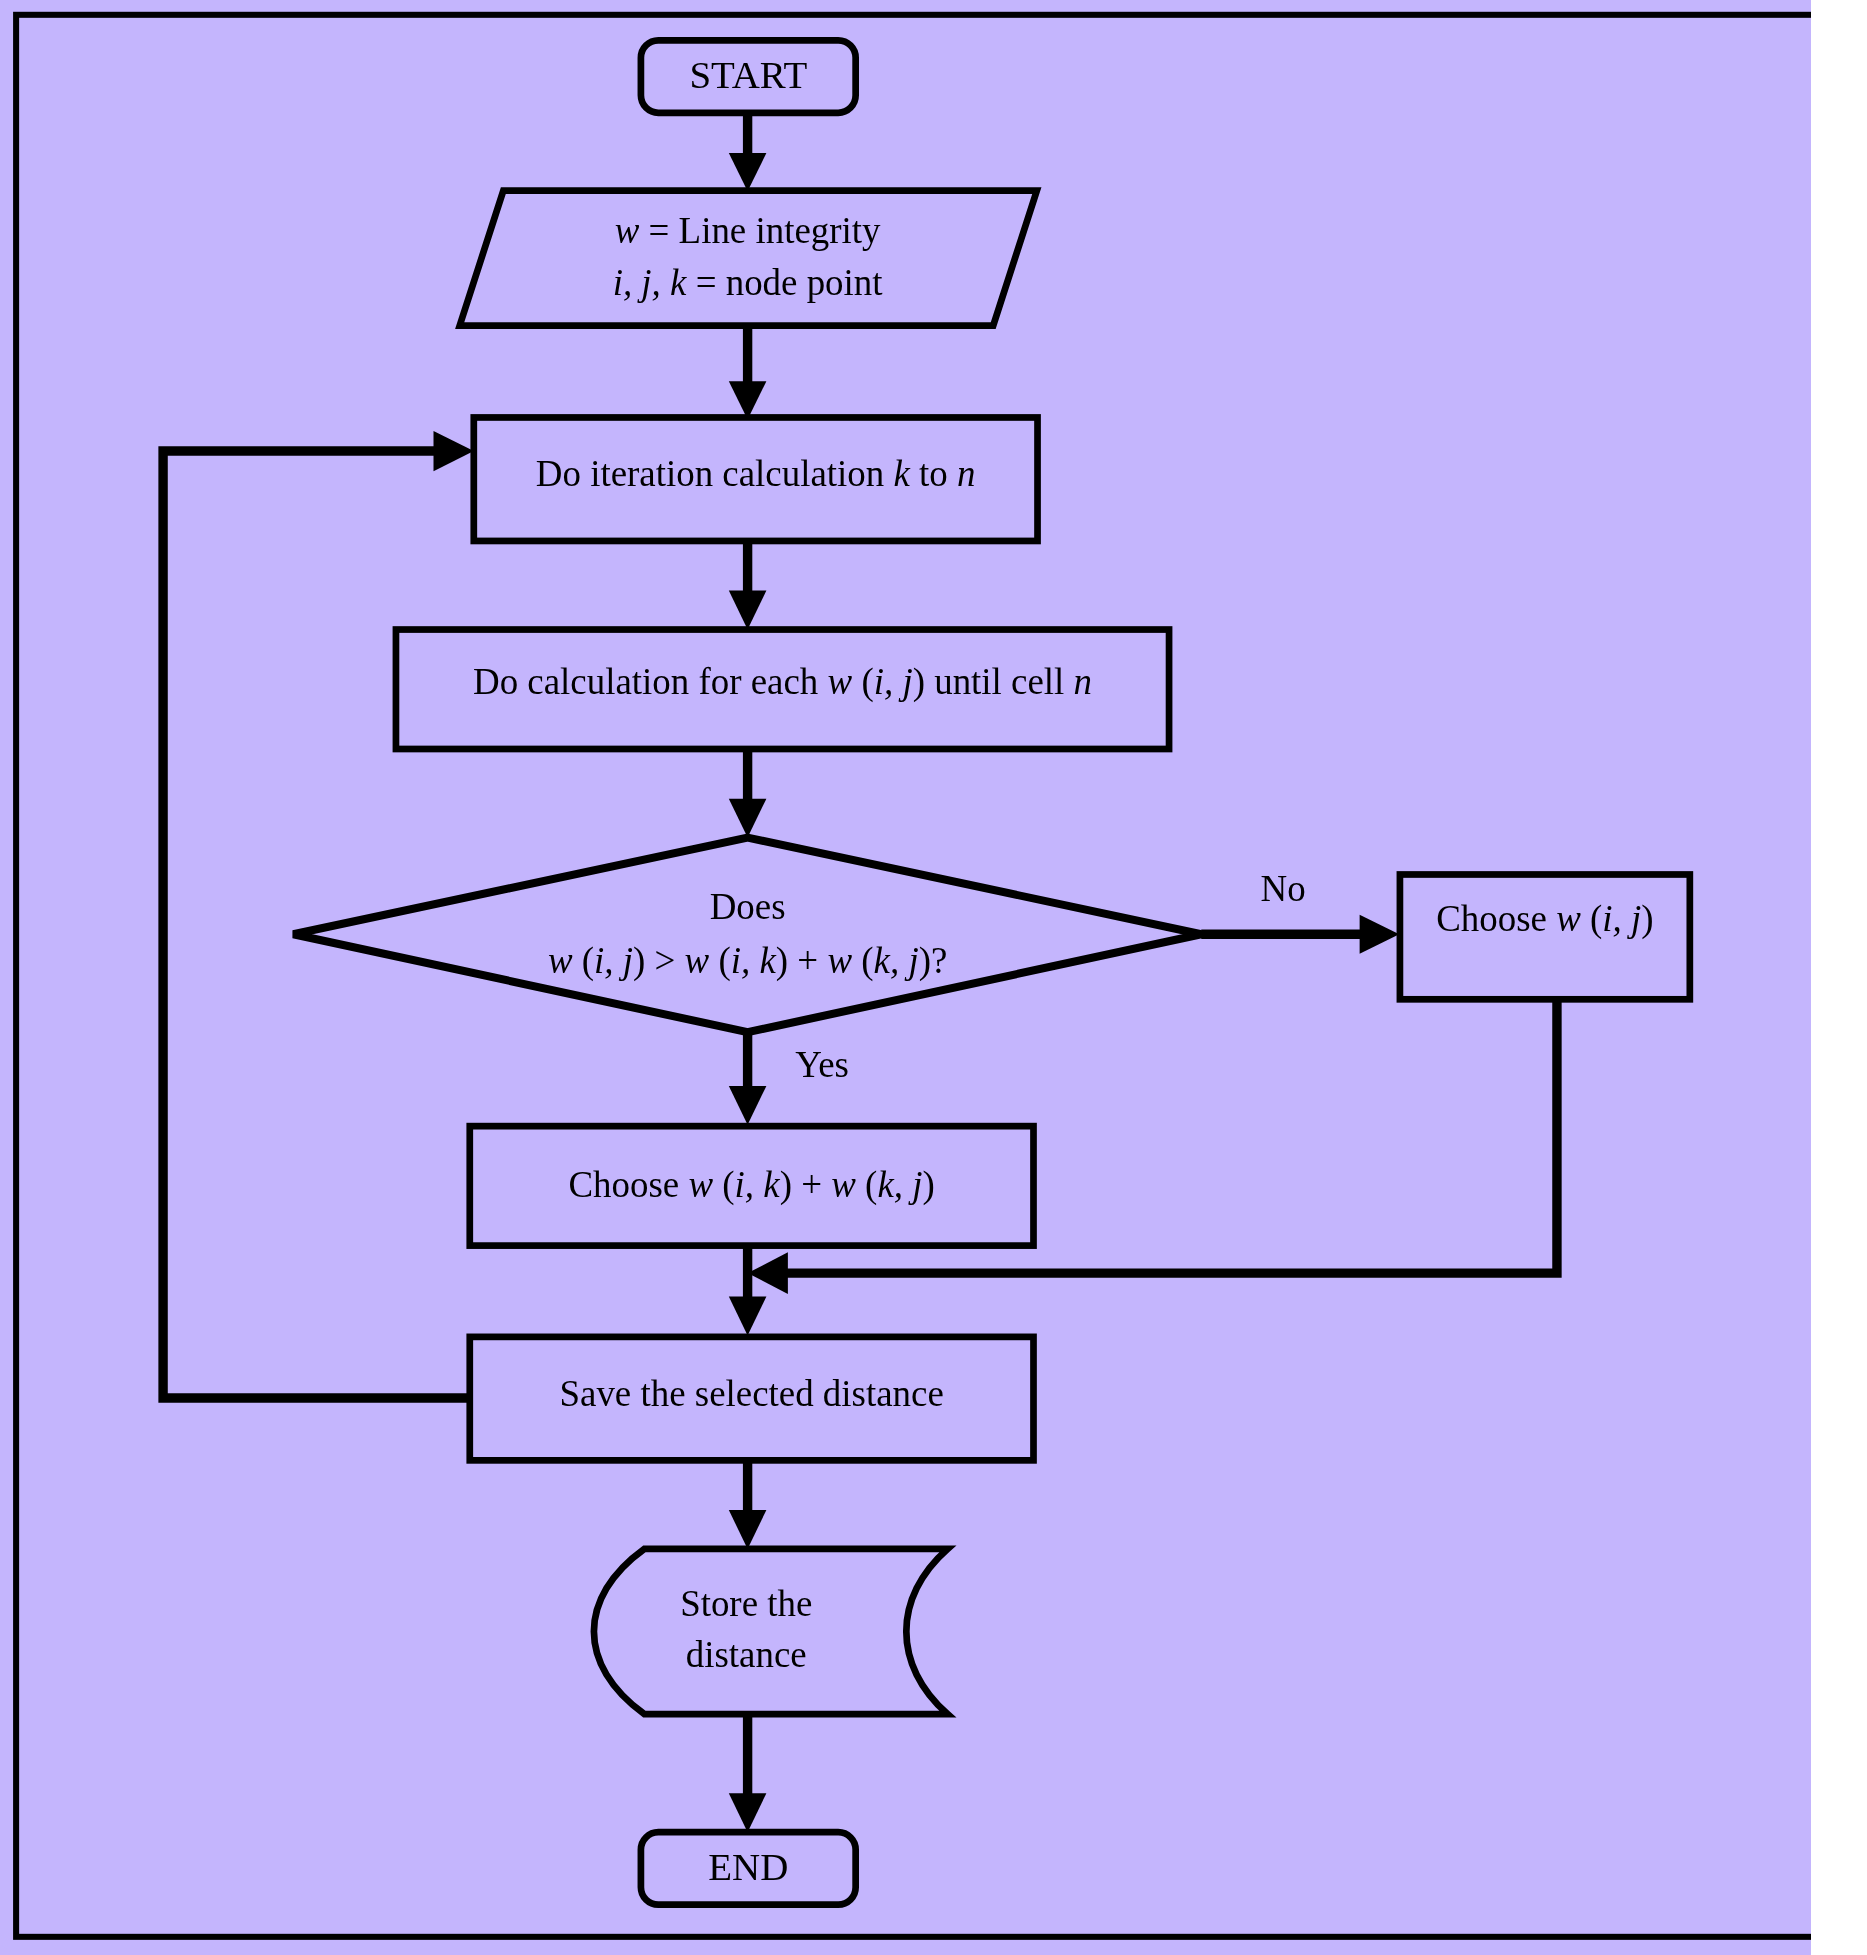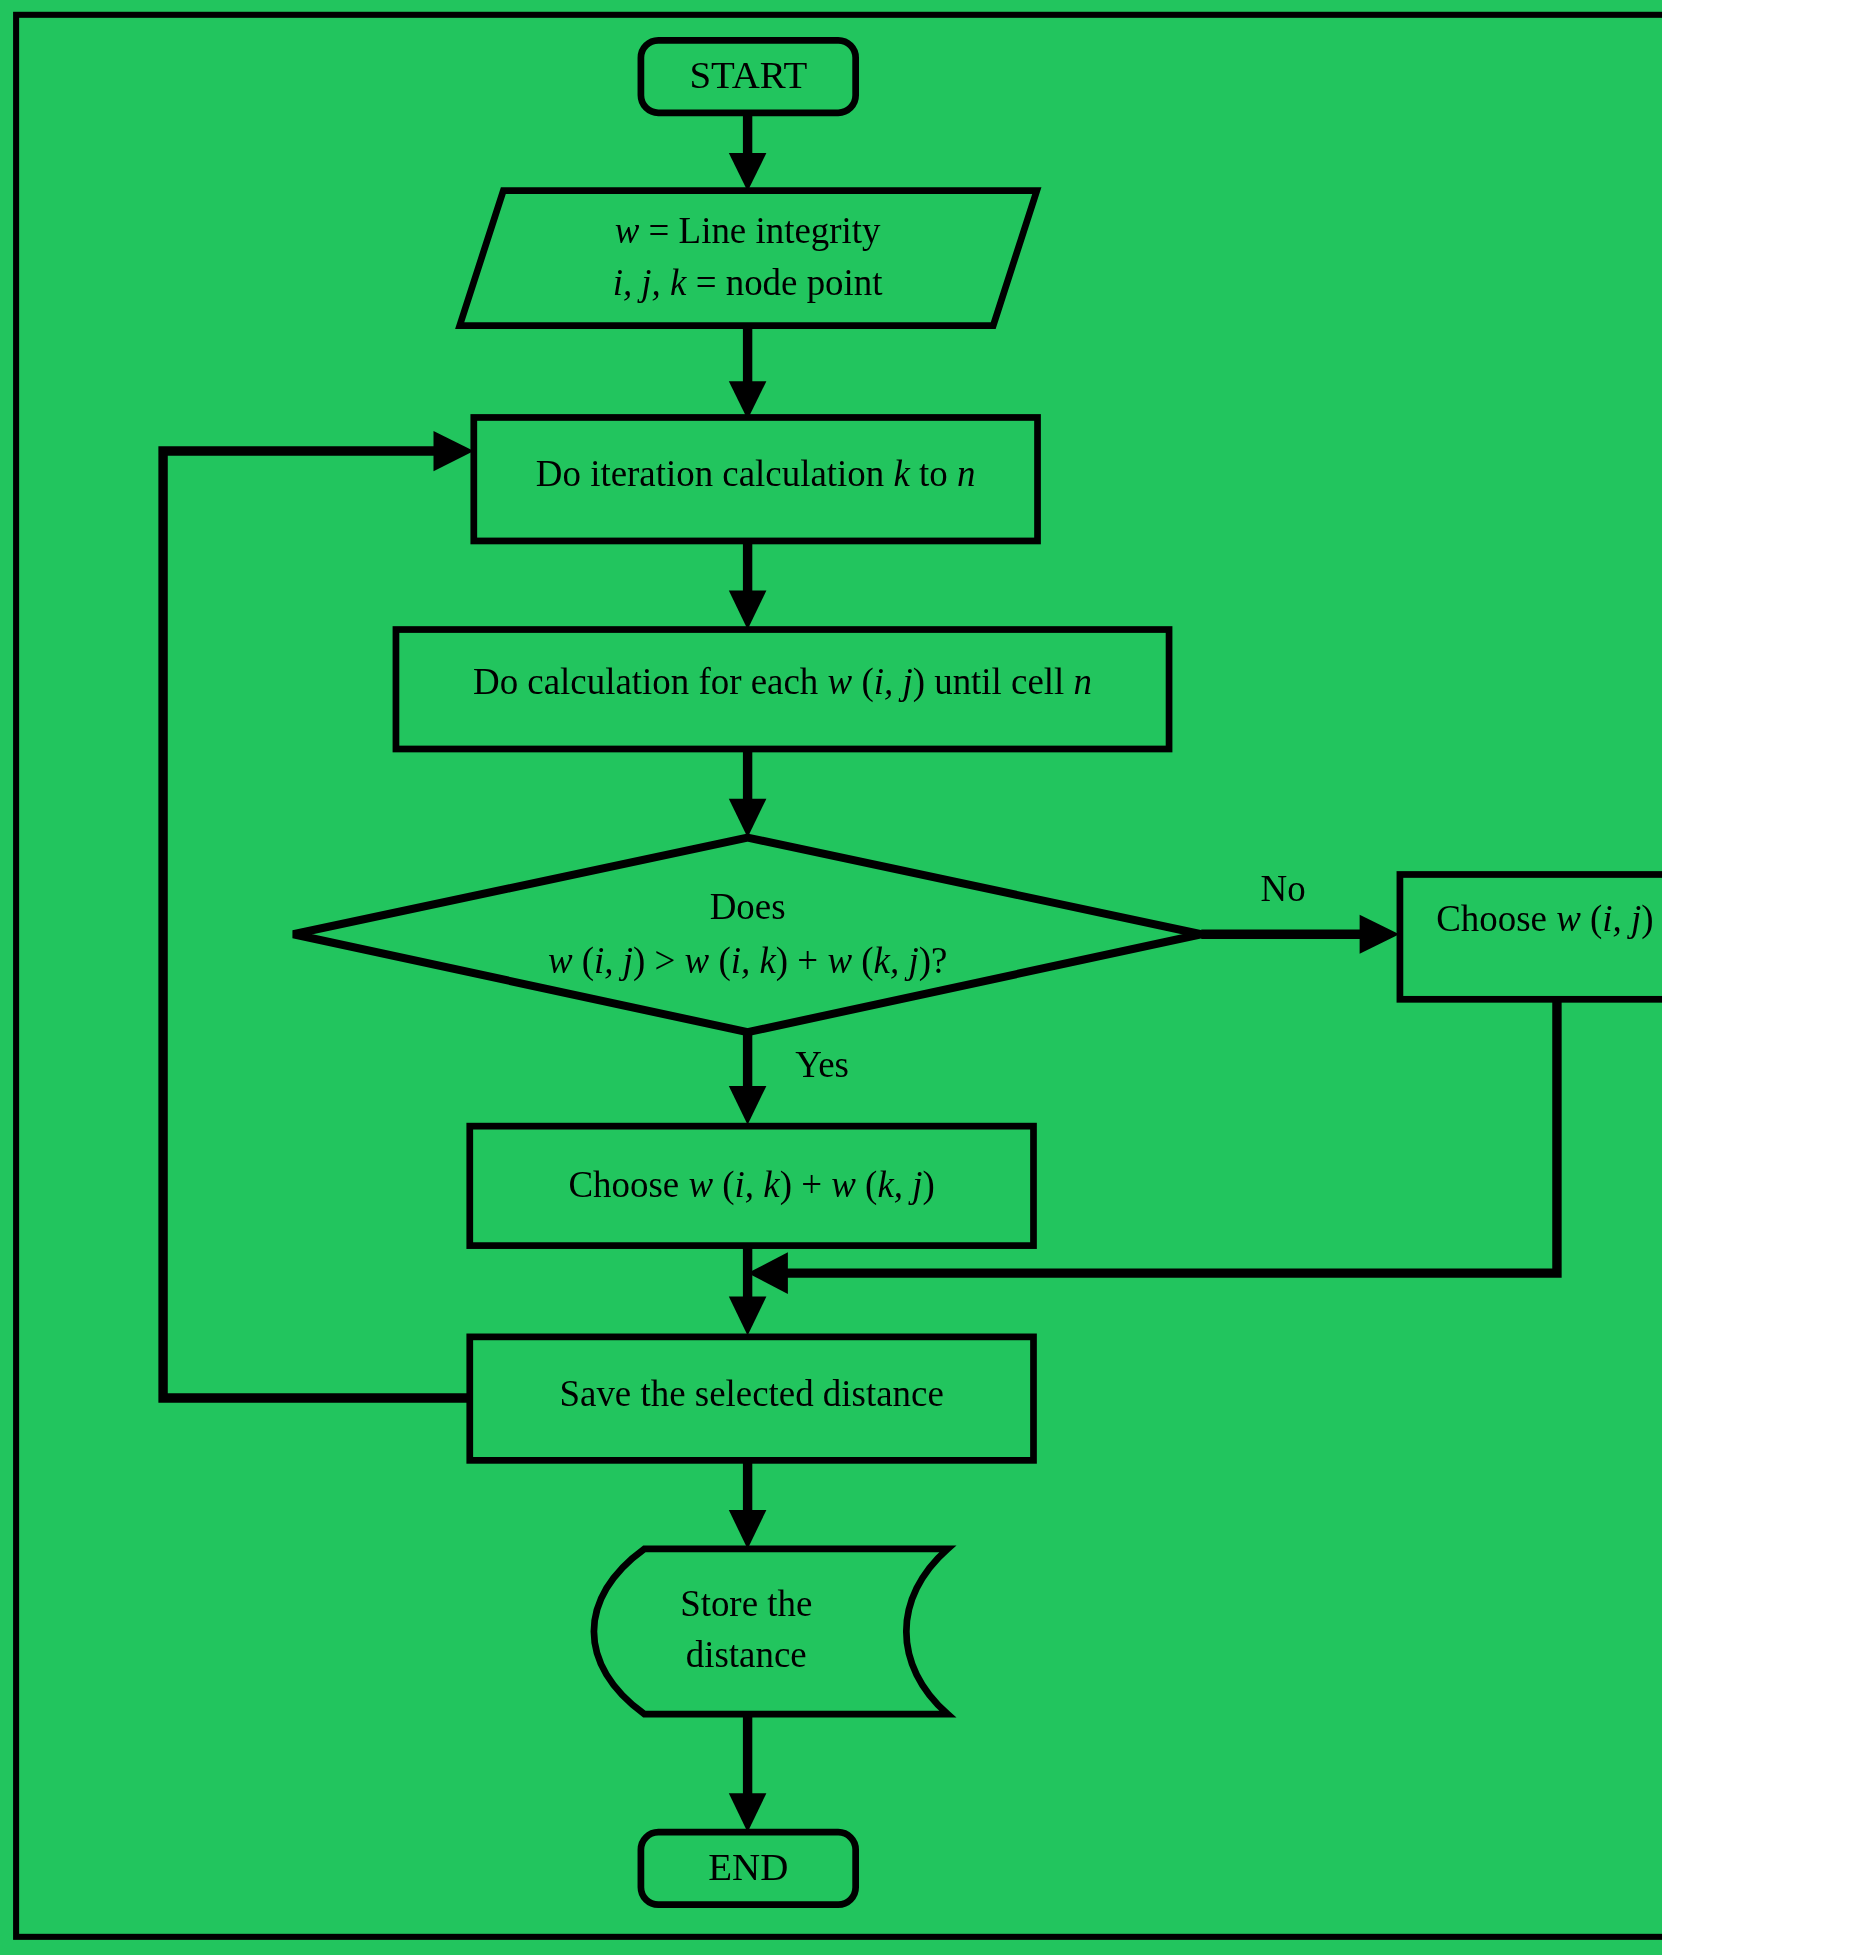--- a/index.html
+++ b/index.html
@@ -2,23 +2,23 @@
 <html style="font-size:10.7px"><head>
 <meta charset="utf-8">
 <style>
   html, body {
     margin: 0;
     padding: 0;
     background: #ffffff;
   }
   #page {
     position: relative;
-    width: 1662px;
+    width: 1811px;
     height: 1955px;
-    background: #22c55e;
+    background: #c4b5fd;
     overflow: hidden;
   }
   #flowchart {
     display: block;
     width: 1867px;
     height: 1955px;
   }
   .shape-fill { fill: #ffffff; }
   .shape-stroke { stroke: #000000; fill: none; }
   .node-text {

